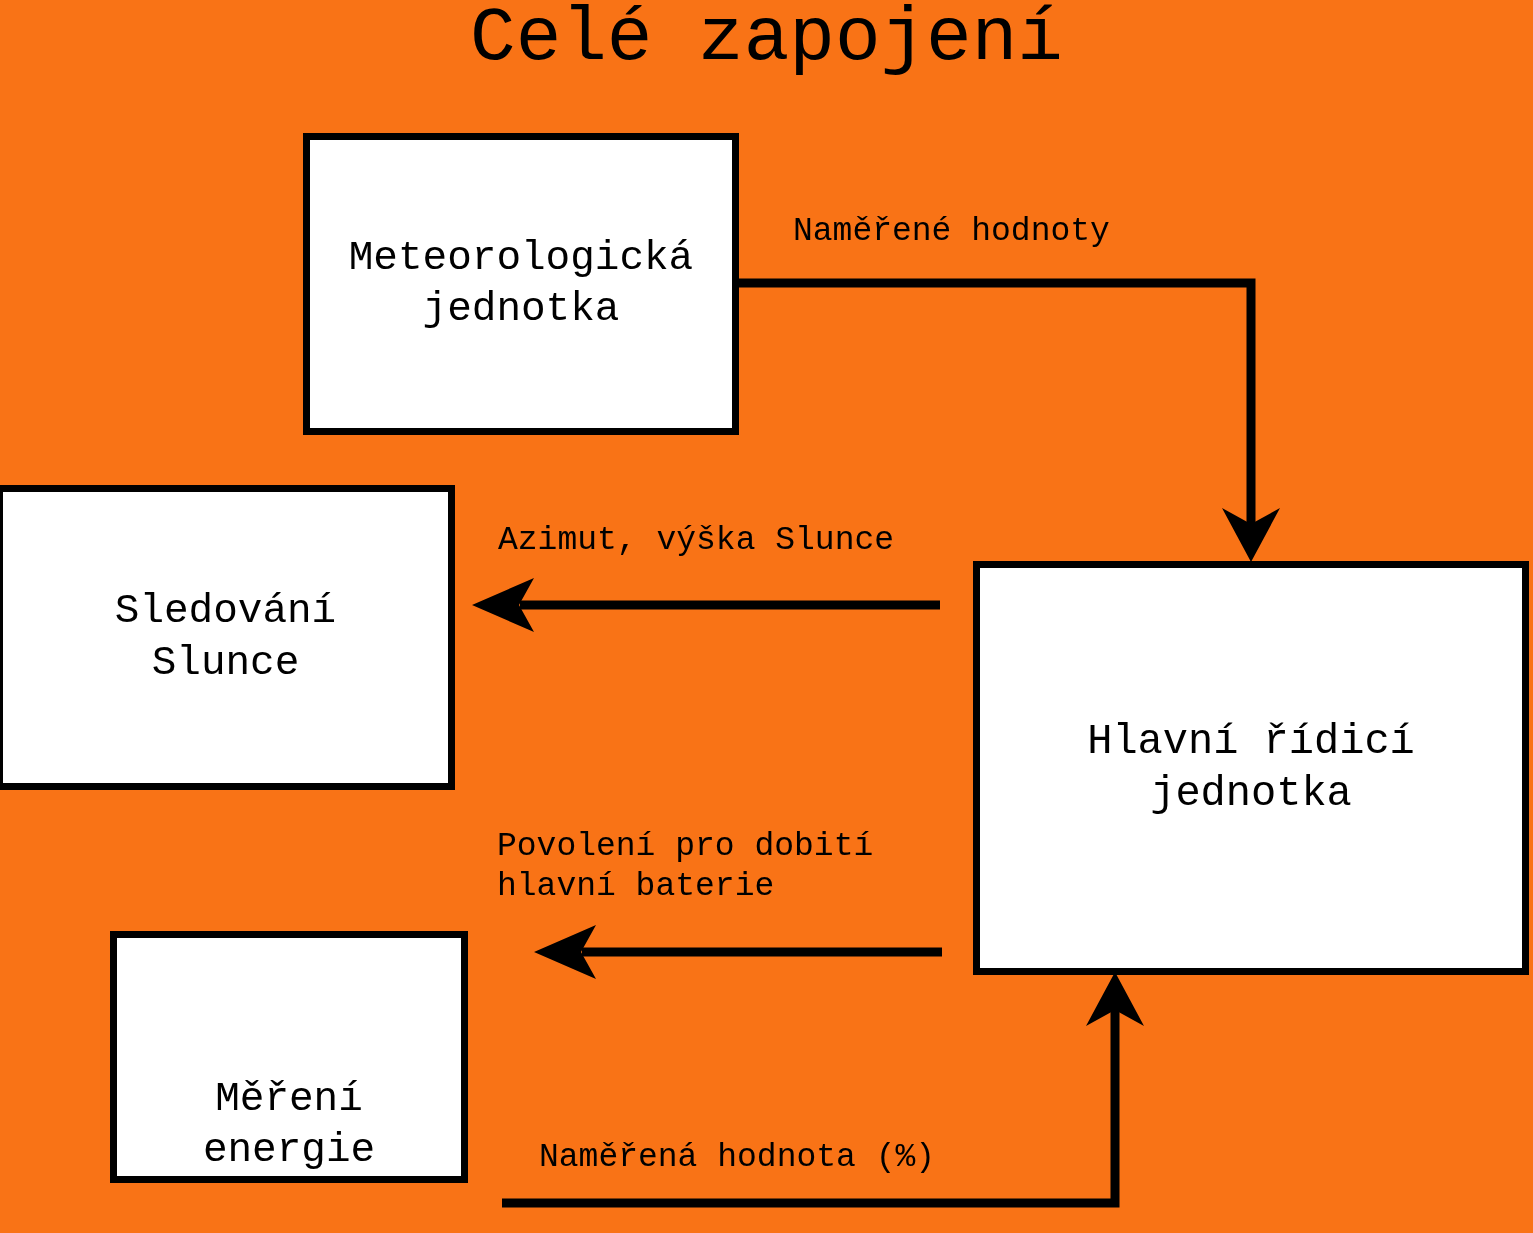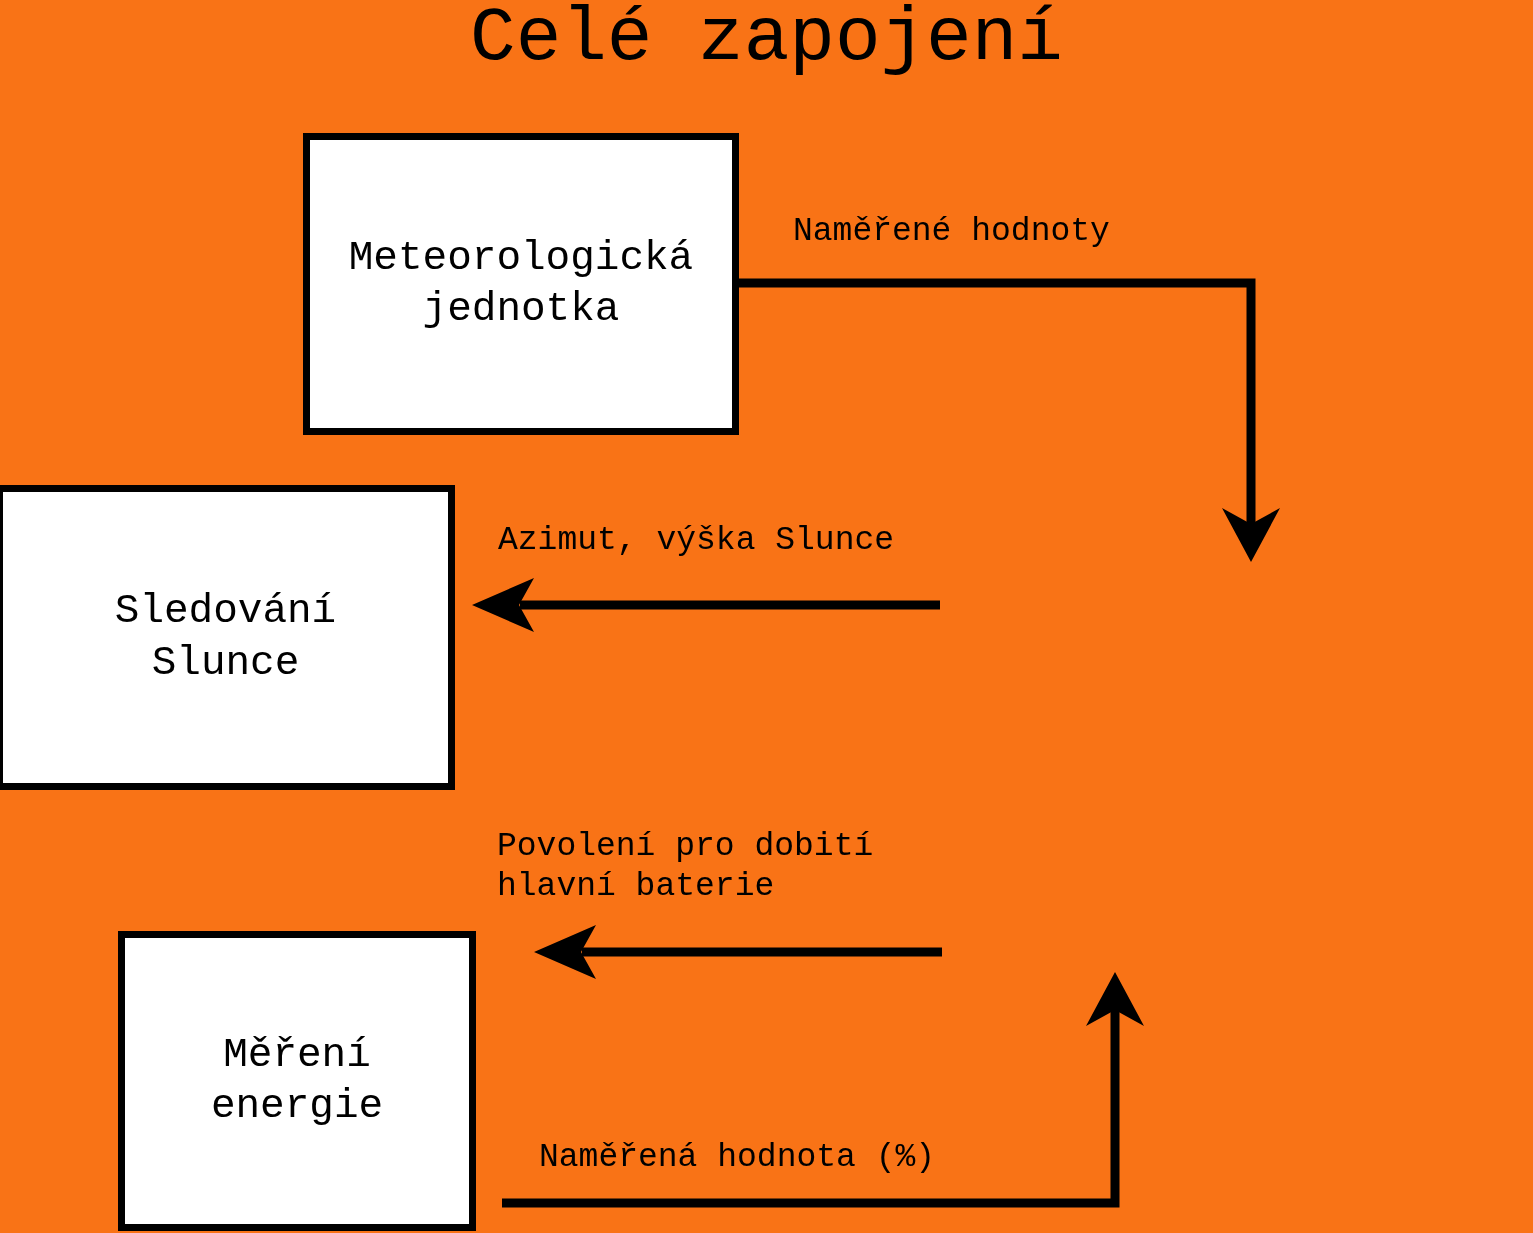--- a/index.html
+++ b/index.html
@@ -46,21 +46,21 @@
     white-space: pre-line;
     padding: 0 10px;
   }
   .node-label.big {
     font-size: 42px;
   }
   
   #node-meteo      { left: 303px;  top: 133px;  width: 436px; height: 302px; }
   #node-sun        { left: -4px;   top: 485px;  width: 459px; height: 305px; }
   #node-main       { left: 973px;  top: 561px;  width: 556px; height: 414px; }
-  #node-energy     { left: 118px;  top: 931px;  width: 358px; height: 300px; }
+  #node-energy     { left: 110px;  top: 931px;  width: 358px; height: 252px; align-items: flex-end; }
 
   
   .edge-label {
     position: absolute;
     font-size: 33px;
     line-height: 1.22;
     color: #000000;
     white-space: pre-line;
   }
   #label-namerene-hodnoty { left: 793px; top: 212px; }
@@ -111,20 +111,23 @@
   <div class="node-box" id="node-meteo">
     <span class="node-label">Meteorologická
 jednotka</span>
   </div>
 
   <div class="node-box" id="node-sun">
     <span class="node-label">Sledování
 Slunce</span>
   </div>
 
+  <div class="node-box" id="node-main">
+    <span class="node-label big">Hlavní řídicí jednotka</span>
+  </div>
 
   <div class="node-box" id="node-energy">
     <span class="node-label">Měření
 energie</span>
   </div>
 
   <div class="edge-label" id="label-namerene-hodnoty">Naměřené hodnoty</div>
 
   <div class="edge-label" id="label-azimut">Azimut, výška Slunce</div>
 

